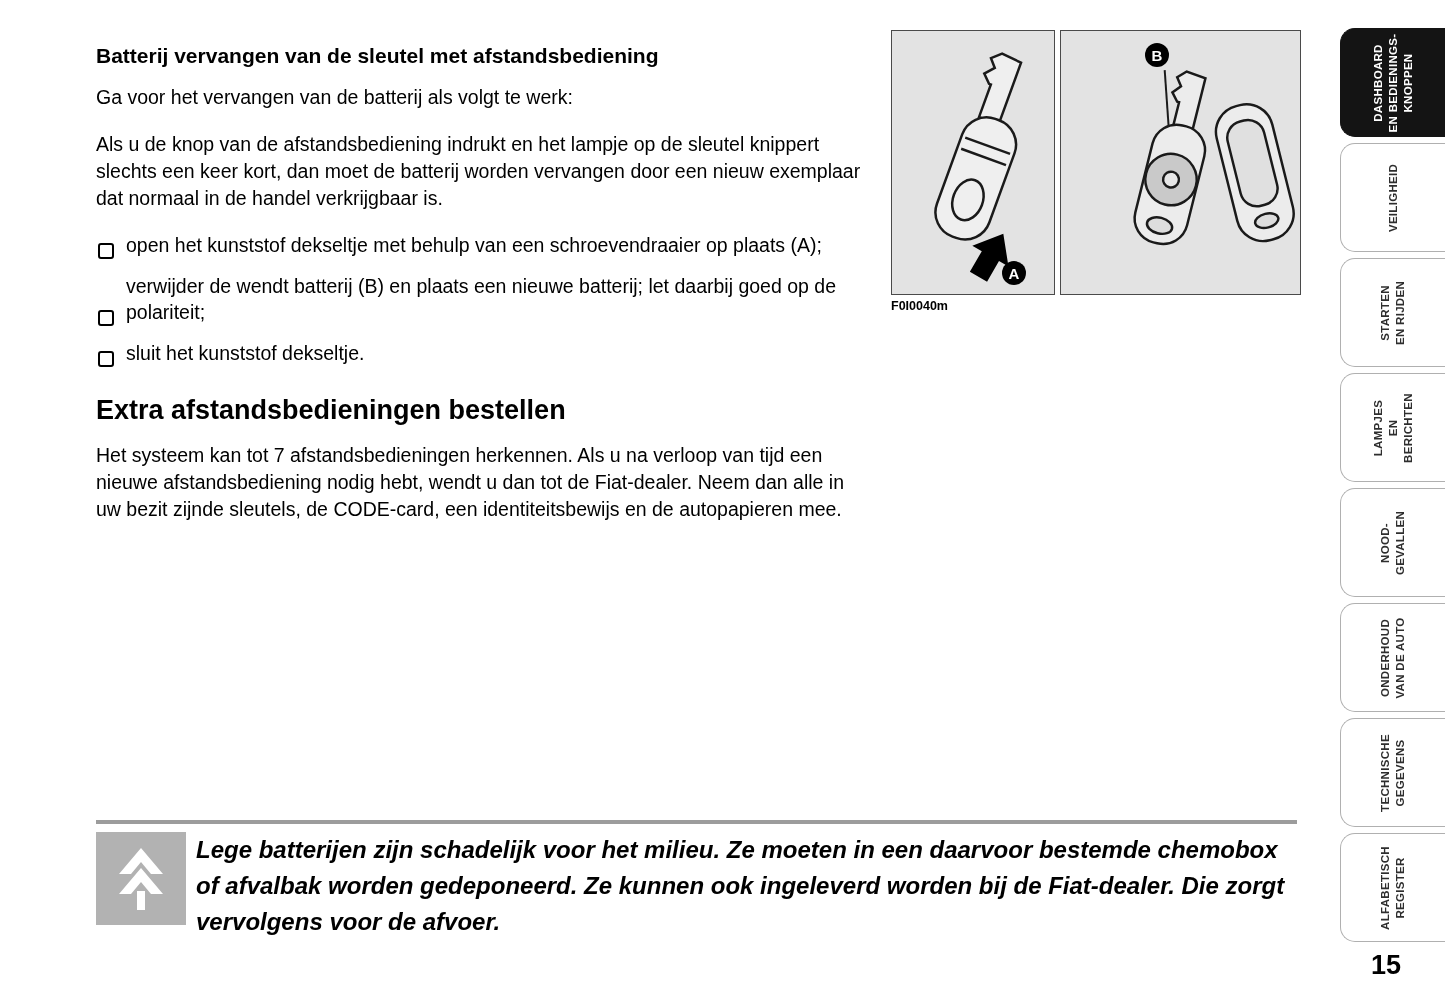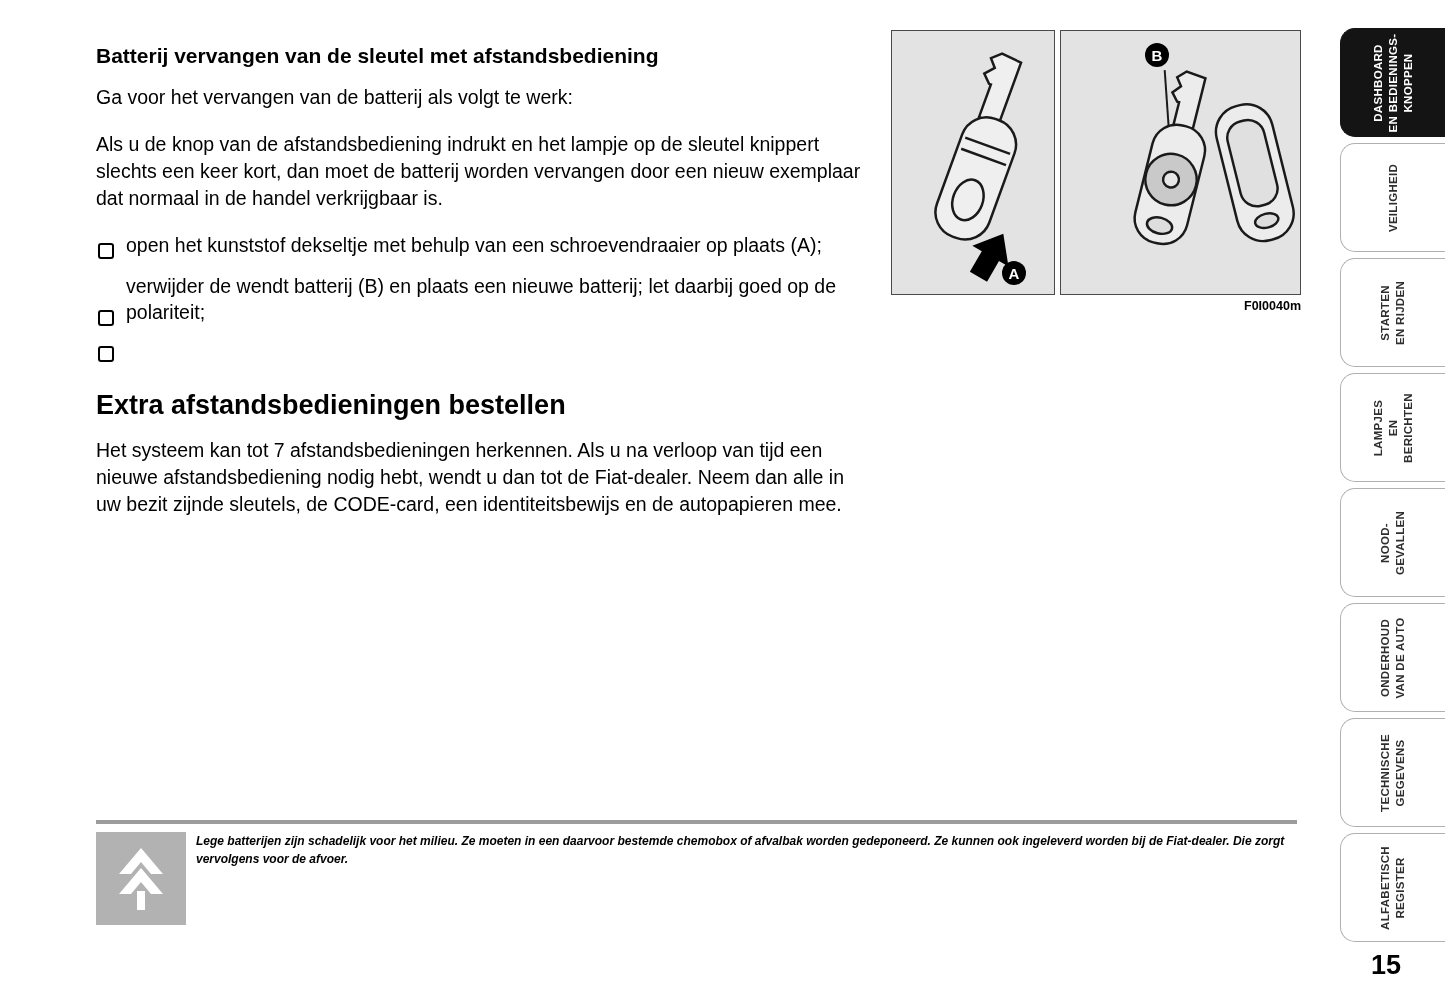--- a/index.html
+++ b/index.html
@@ -21,40 +21,40 @@
   
   .figure{position:absolute;left:891px;top:30px;width:410px;height:265px;display:flex;gap:5px;margin:0;}
   .panel{position:relative;background:#e3e3e3;border:1px solid #4a4a4a;box-sizing:border-box;}
   .panel-left{width:164px;}
   .panel-right{flex:1;}
   .panel svg{display:block;width:100%;height:100%;}
   .badge{position:absolute;width:24px;height:24px;border-radius:50%;background:#000;color:#fff;
          font-weight:bold;font-size:15px;display:flex;align-items:center;justify-content:center;}
   .badge-a{left:110px;top:230px;}
   .badge-b{left:84px;top:12px;}
-  .figure-code{position:absolute;left:891px;top:299px;width:410px;text-align:right;
+  .figure-code{position:absolute;left:891px;top:299px;width:410px;text-align:left;
                font-size:12.5px;font-weight:bold;}
 
   
   .sidebar{position:absolute;right:0;top:28px;width:105px;display:flex;flex-direction:column;gap:6px;}
   .tab{position:relative;height:109px;background:#ffffff;border:1px solid #b0b0b0;border-right:none;
        border-radius:15px 0 0 15px;box-sizing:border-box;}
   .tab.active{background:#141414;border-color:#141414;}
   .tab-label{position:absolute;left:50%;top:50%;width:114px;
              transform:translate(-50%,-50%) rotate(-90deg);
              text-align:center;font-size:11.5px;font-weight:bold;line-height:1.3;
              letter-spacing:.3px;color:#2e2e2e;white-space:pre-line;}
   .tab.active .tab-label{color:#ffffff;}
 
   
   .note-rule{position:absolute;left:96px;top:820px;width:1201px;height:4px;background:#9c9c9c;}
   .note-icon{position:absolute;left:96px;top:832px;width:90px;height:93px;background:#b2b2b2;
              display:flex;align-items:center;justify-content:center;}
   .note-text{position:absolute;left:196px;top:832px;width:1105px;margin:0;
-             font-size:12px;font-weight:bold;font-style:italic;line-height:1.5;}
+             font-size:24px;font-weight:bold;font-style:italic;line-height:1.5;}
 
   .page-number{position:absolute;right:44px;top:950px;font-size:27px;font-weight:bold;}
 </style>
 </head>
 <body>
 
 <div class="page">
 
   <main class="content">
     <h1>Batterij vervangen van de sleutel met afstandsbediening</h1>
@@ -65,20 +65,21 @@
       <li class="bullet">
         <span class="bullet-box"></span>
         <span class="bullet-text">open het kunststof dekseltje met behulp van een schroevendraaier op plaats (A);</span>
       </li>
       <li class="bullet">
         <span class="bullet-box"></span>
         <span class="bullet-text">verwijder de wendt batterij (B) en plaats een nieuwe batterij; let daarbij goed op de polariteit;</span>
       </li>
       <li class="bullet">
         <span class="bullet-box"></span>
+        <span class="bullet-text">sluit het kunststof dekseltje.</span>
       </li>
     </ul>
 
     <h2>Extra afstandsbedieningen bestellen</h2>
     <p>Het systeem kan tot 7 afstandsbedieningen herkennen. Als u na verloop van tijd een nieuwe afstandsbediening nodig hebt, wendt u dan tot de Fiat-dealer. Neem dan alle in uw bezit zijnde sleutels, de CODE-card, een identiteitsbewijs en de autopapieren mee.</p>
   </main>
 
   <figure class="figure">
     <div class="panel panel-left">
       <svg viewBox="0 0 163 263">

